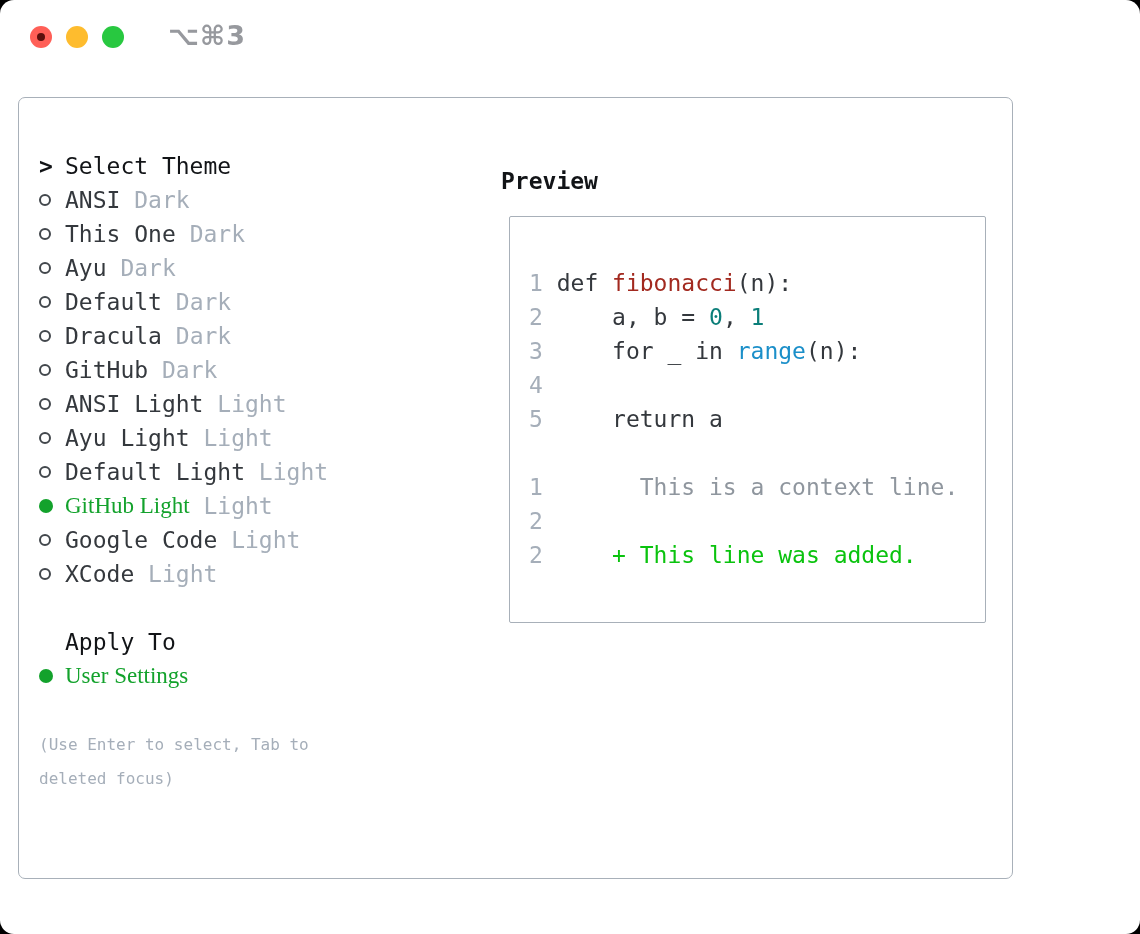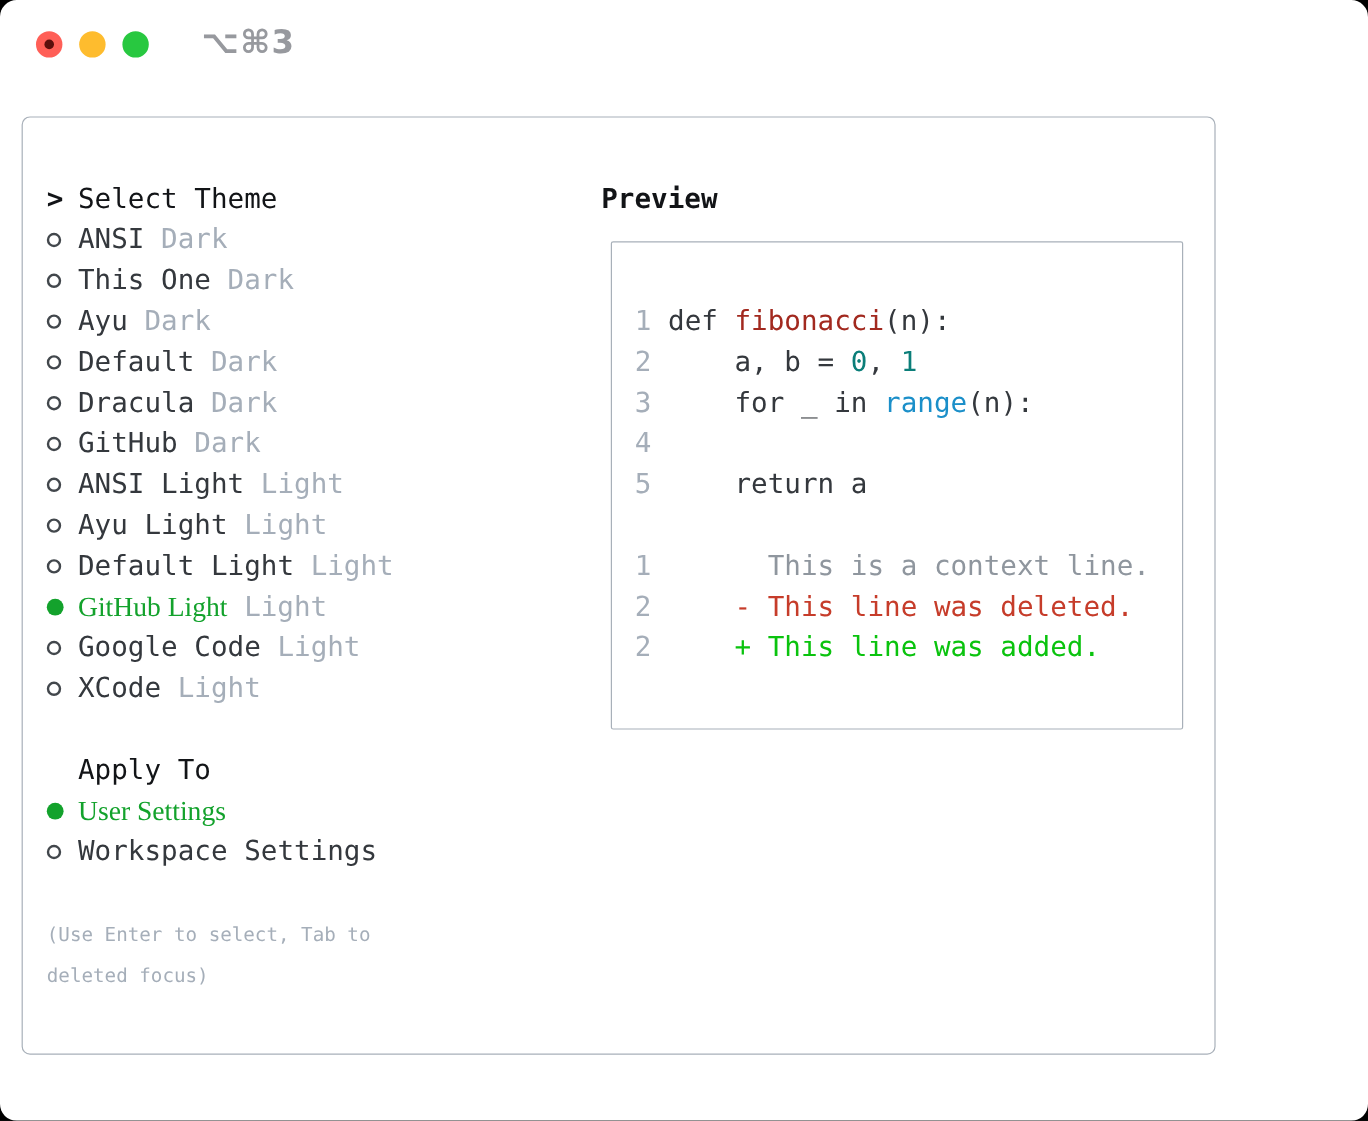--- a/index.html
+++ b/index.html
@@ -69,21 +69,21 @@
   }
   .left-col {
     position: absolute;
     left: 20px;
     top: 51px;
     width: 450px;
   }
   .right-col {
     position: absolute;
     left: 482px;
-    top: 51px;
+    top: 66px;
   }
   .row {
     height: 34px;
     display: flex;
     align-items: center;
     white-space: pre;
     font-size: 23px;
     color: var(--text-dark, #34383d);
   }
   .bullet-slot {
@@ -205,38 +205,37 @@
         </div>
 
       <div class="spacer"></div>
 
       <div class="row">
         <span class="bullet-slot"></span><span class="hdr">Apply To</span>
       </div>
 
       <div>
           <div class="row"><span class="bullet-slot"><span class="circle sel"></span></span><span class="label sel-label">User Settings</span></div>
-          <div class="row"><span class="bullet-slot"><span class="circle"></span></span><span class="label">Workspace Settings</span></div>
         </div>
 
       <div class="spacer"></div>
 
       <div class="help-row">(Use Enter to select, Tab to</div>
       <div class="help-row">deleted focus)</div>
     </div>
 
     <div class="right-col">
       <div class="preview-title">Preview</div>
       <div class="preview-box">
           <div class="crow"><span class="ln">1</span><span class="tok plain">def </span><span class="tok func">fibonacci</span><span class="tok plain">(n):</span></div>
           <div class="crow"><span class="ln">2</span><span class="tok plain">    a, b = </span><span class="tok num">0</span><span class="tok plain">, </span><span class="tok num">1</span></div>
           <div class="crow"><span class="ln">3</span><span class="tok plain">    for _ in </span><span class="tok builtin">range</span><span class="tok plain">(n):</span></div>
           <div class="crow"><span class="ln">4</span></div>
           <div class="crow"><span class="ln">5</span><span class="tok plain">    return a</span></div>
           <div class="crow"><span class="ln"></span></div>
           <div class="crow"><span class="ln">1</span><span class="tok context">      This is a context line.</span></div>
-          <div class="crow"><span class="ln">2</span><span class="tok deleted">    - This line was deleted.</span></div>
+          <div class="crow"><span class="ln">2</span></div>
           <div class="crow"><span class="ln">2</span><span class="tok added">    + This line was added.</span></div>
         </div>
     </div>
 
   </div>
 </div>
 
 </body></html>

